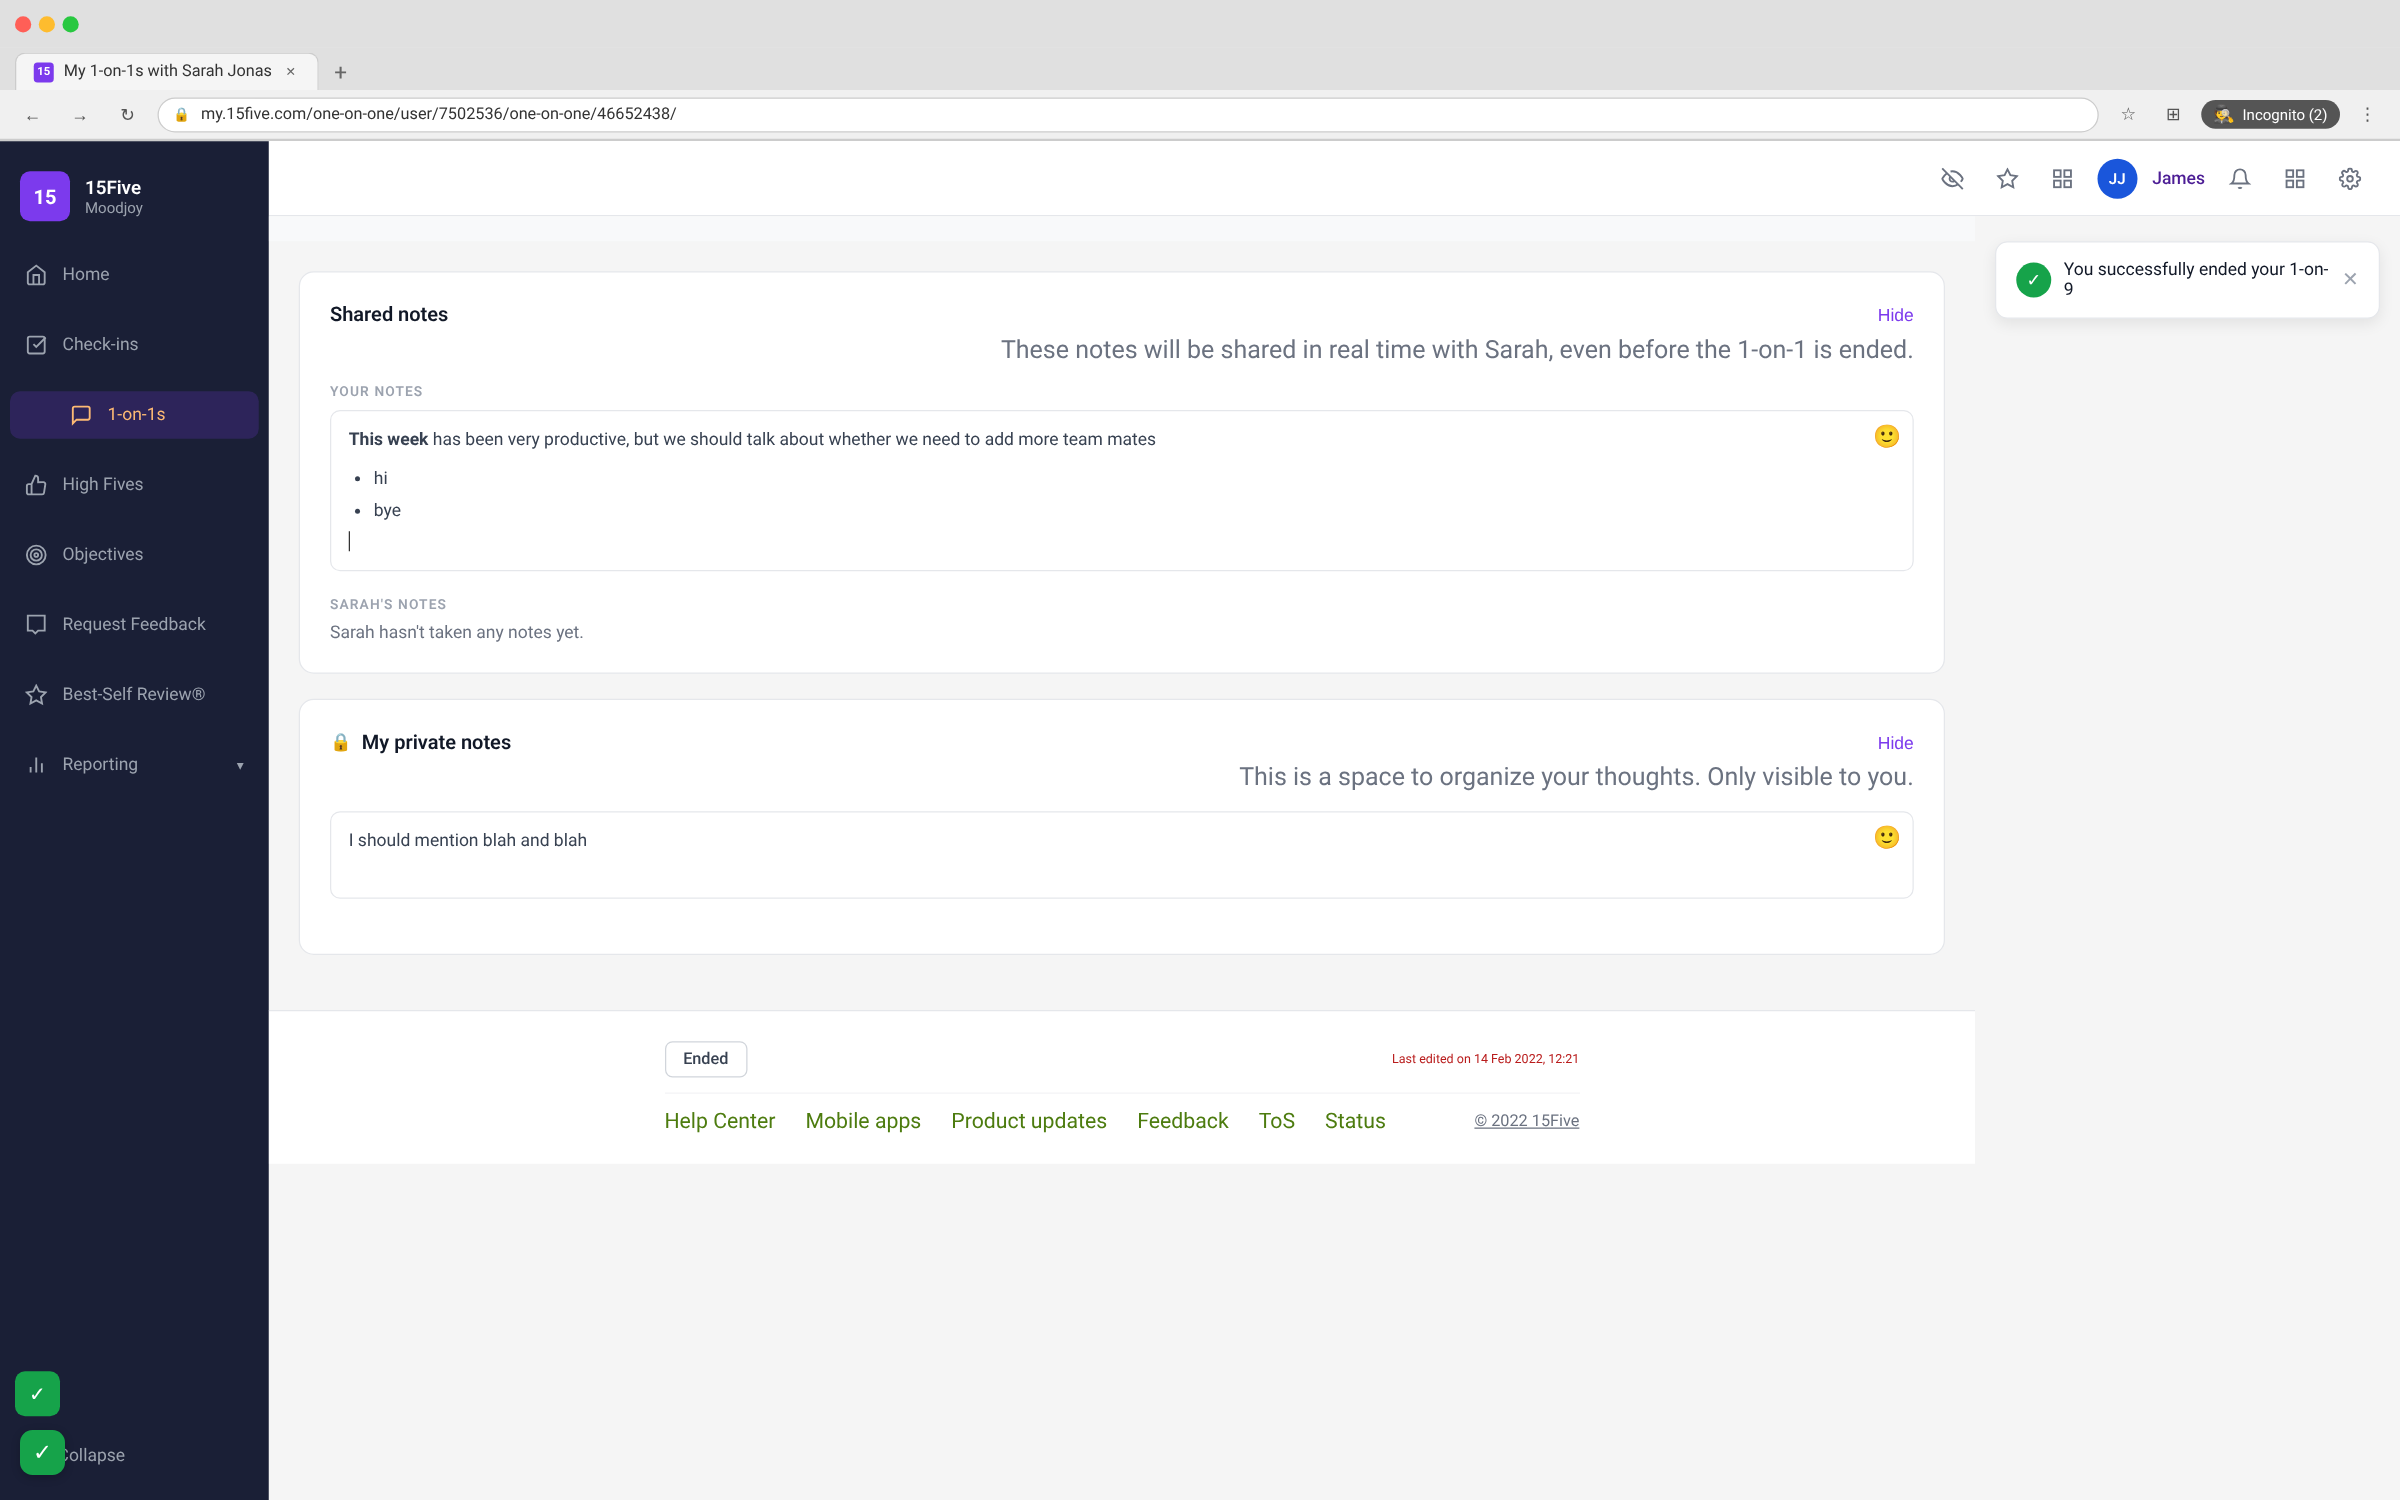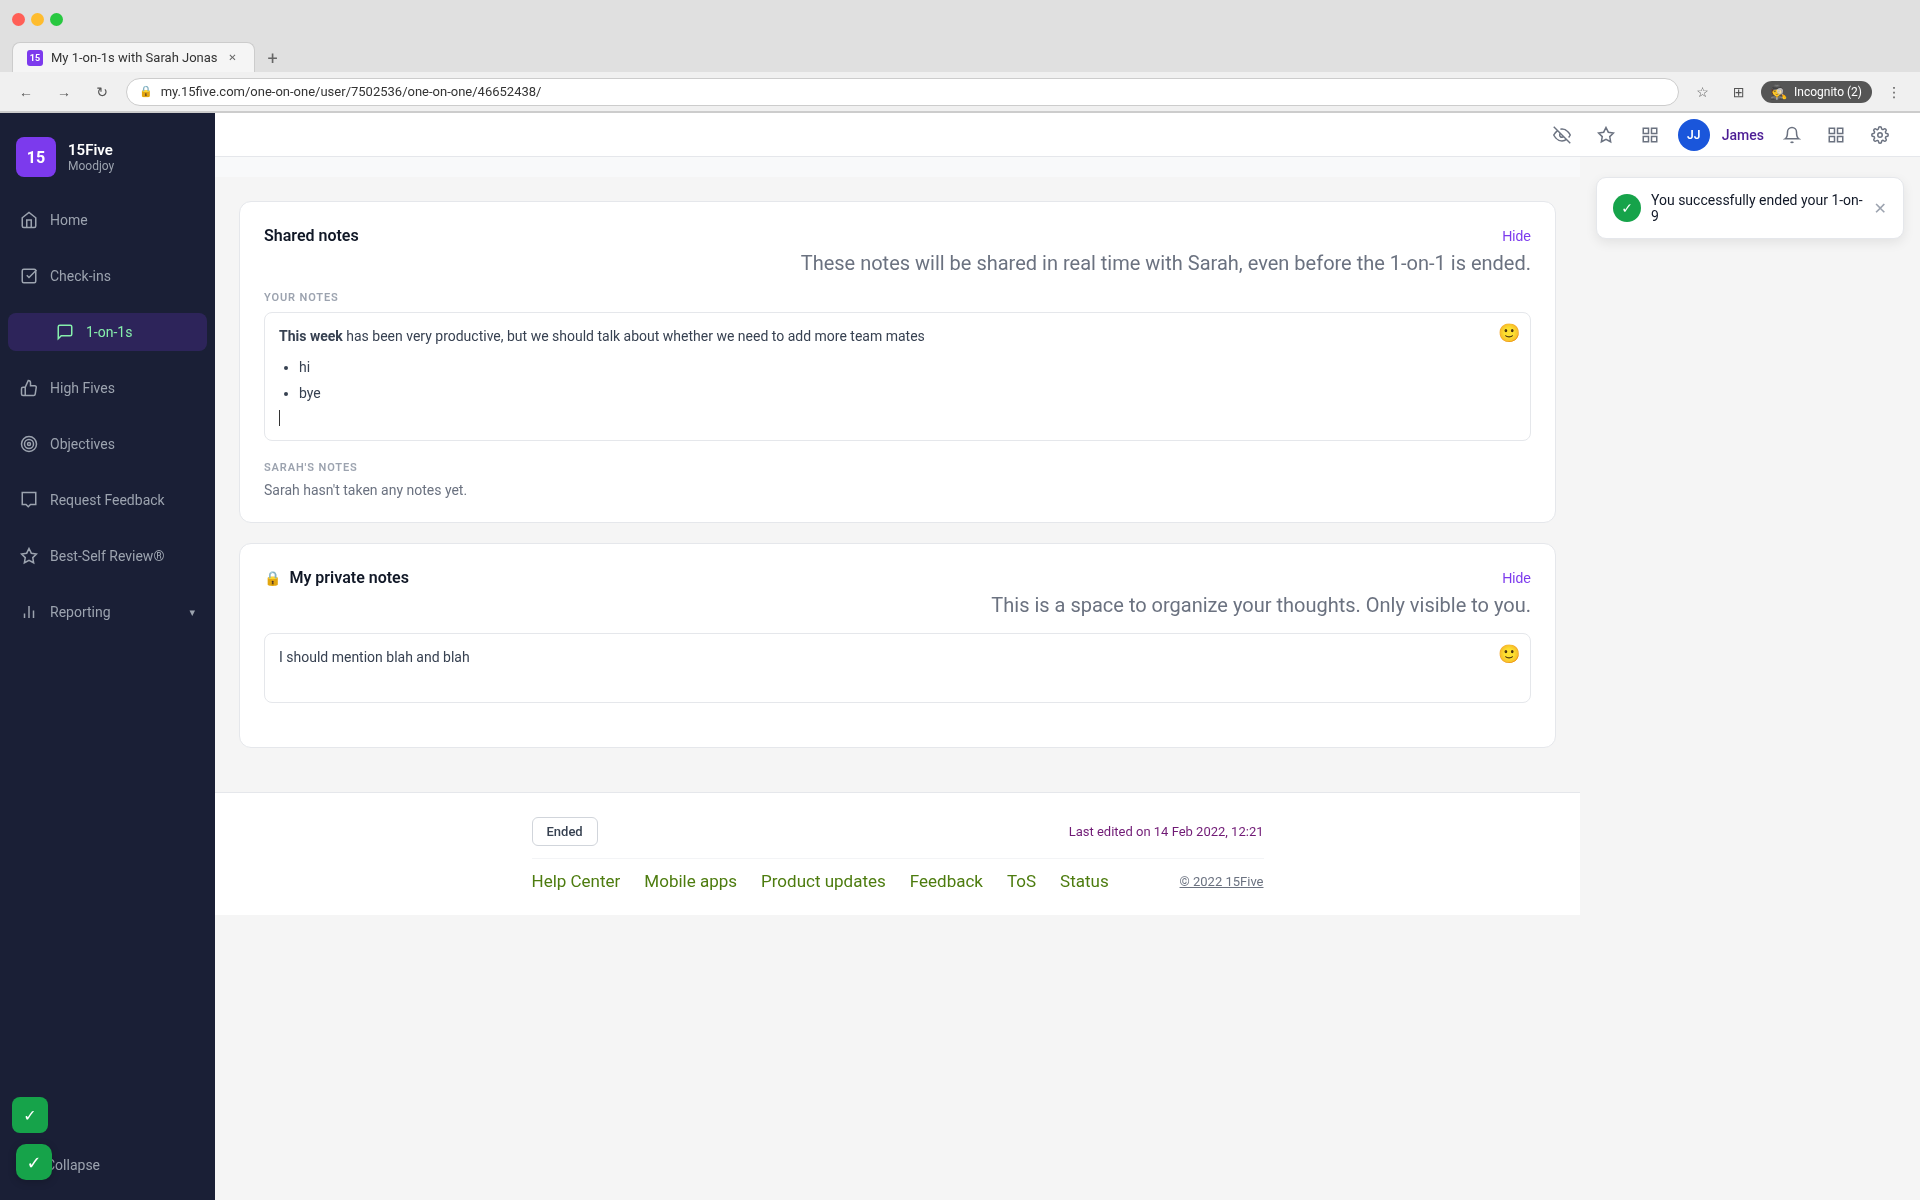--- a/index.html
+++ b/index.html
@@ -217,21 +217,21 @@
       gap: 12px;
       padding: 10px 12px;
       border-radius: 8px;
       cursor: pointer;
       color: #9ca3af;
       font-size: 14px;
       transition: background 0.2s;
     }
     .sidebar-item.active {
       background: rgba(124,58,237,0.2);
-      color: #86efac;
+      color: #fdba74;
       padding-left: 48px;
     }
     .sidebar-item-icon {
       width: 18px;
       height: 18px;
       display: flex;
       align-items: center;
       justify-content: center;
       font-size: 16px;
     }
@@ -350,22 +350,22 @@
     }
     .ended-badge {
       border: 1.5px solid #d1d5db;
       border-radius: 6px;
       padding: 6px 14px;
       font-size: 13px;
       color: #374151;
       font-weight: 500;
     }
     .last-edited {
-      font-size: 13px;
-      color: #701a75;
+      font-size: 10px;
+      color: #b91c1c;
     }
     .footer-link {
       font-size: 17px;
       color: #4d7c0f;
       cursor: pointer;
       text-decoration: none;
     }
     .footer-copyright {
       margin-left: auto;
       font-size: 13px;
@@ -409,21 +409,21 @@
     }
 
     
     .app-header {
       display: flex;
       align-items: center;
       justify-content: flex-end;
       padding: 12px 24px;
       background: white;
       border-bottom: 1px solid #e5e7eb;
-      height: 44px;
+      height: 60px;
       position: sticky;
       top: 0;
       z-index: 10;
       gap: 12px;
     }
     .header-avatar {
       width: 32px;
       height: 32px;
       background: #1a56db;
       border-radius: 50%;

